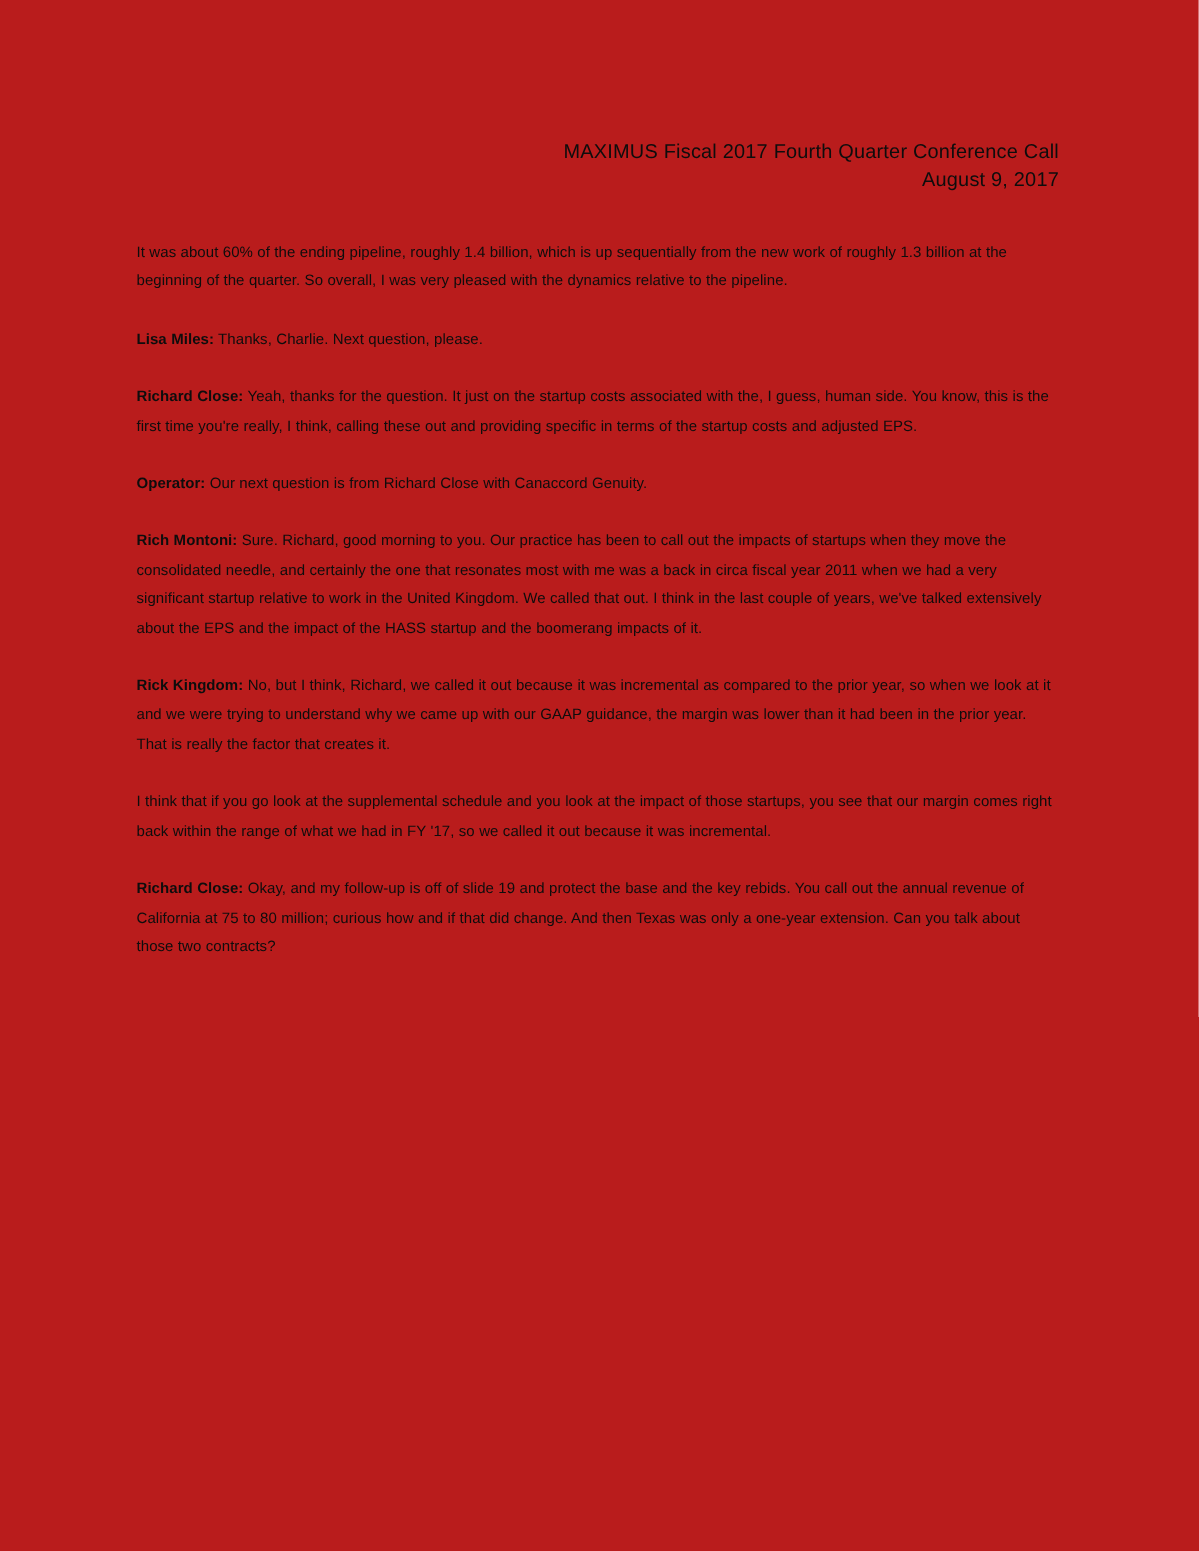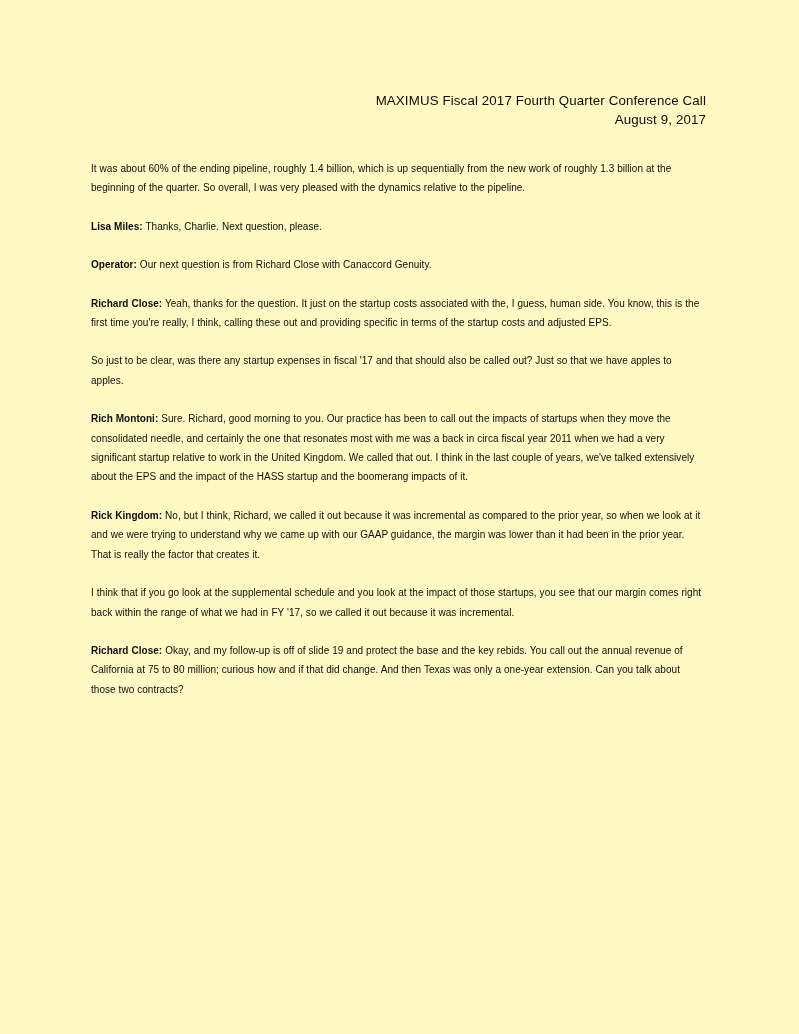--- a/index.html
+++ b/index.html
@@ -11,21 +11,21 @@
     width: 799px;
     height: 1034px;
     position: relative;
     font-family: "Liberation Sans", sans-serif;
     color: #0d0d0d;
     overflow: hidden;
   }
   .page {
     position: absolute;
     inset: 0;
-    background: #fef9c3;
+    background: #b91c1c;
   }
   .page-header {
     position: absolute;
     left: 91px;
     top: 91px;
     width: 615px;
     text-align: right;
     font-size: 13.3px;
     line-height: 19.2px;
     letter-spacing: 0.01em;
@@ -62,22 +62,21 @@
 <div class="page">
 
   <div class="page-header">
     <span class="hline">MAXIMUS Fiscal 2017 Fourth Quarter Conference Call</span>
     <span class="hline">August 9, 2017</span>
   </div>
 
   <div class="body-copy">
       <p class="para"><span>It was about 60% of the ending pipeline, roughly 1.4 billion, which is up sequentially from the new work of roughly 1.3 billion at the beginning of the quarter. So overall, I was very pleased with the dynamics relative to the pipeline.</span></p>
       <p class="para"><span class="speaker">Lisa Miles:</span><span> Thanks, Charlie. Next question, please.</span></p>
+      <p class="para"><span class="speaker">Richard Close:</span><span> Yeah, thanks for the question. It just on the startup costs associated with the, I guess, human side. You know, this is the first time you're really, I think, calling these out and providing specific in terms of the startup costs and adjusted EPS.</span></p>
       <p class="para"><span class="speaker">Operator:</span><span> Our next question is from Richard Close with Canaccord Genuity.</span></p>
-      <p class="para"><span class="speaker">Richard Close:</span><span> Yeah, thanks for the question. It just on the startup costs associated with the, I guess, human side. You know, this is the first time you're really, I think, calling these out and providing specific in terms of the startup costs and adjusted EPS.</span></p>
-      <p class="para"><span>So just to be clear, was there any startup expenses in fiscal '17 and that should also be called out? Just so that we have apples to apples.</span></p>
       <p class="para"><span class="speaker">Rich Montoni:</span><span> Sure. Richard, good morning to you. Our practice has been to call out the impacts of startups when they move the consolidated needle, and certainly the one that resonates most with me was a back in circa fiscal year 2011 when we had a very significant startup relative to work in the United Kingdom. We called that out. I think in the last couple of years, we've talked extensively about the EPS and the impact of the HASS startup and the boomerang impacts of it.</span></p>
       <p class="para"><span class="speaker">Rick Kingdom:</span><span> No, but I think, Richard, we called it out because it was incremental as compared to the prior year, so when we look at it and we were trying to understand why we came up with our GAAP guidance, the margin was lower than it had been in the prior year. That is really the factor that creates it.</span></p>
       <p class="para"><span>I think that if you go look at the supplemental schedule and you look at the impact of those startups, you see that our margin comes right back within the range of what we had in FY '17, so we called it out because it was incremental.</span></p>
       <p class="para"><span class="speaker">Richard Close:</span><span> Okay, and my follow-up is off of slide 19 and protect the base and the key rebids. You call out the annual revenue of California at 75 to 80 million; curious how and if that did change. And then Texas was only a one-year extension. Can you talk about those two contracts?</span></p>
     </div>
 
 </div>
 
 </body></html>

